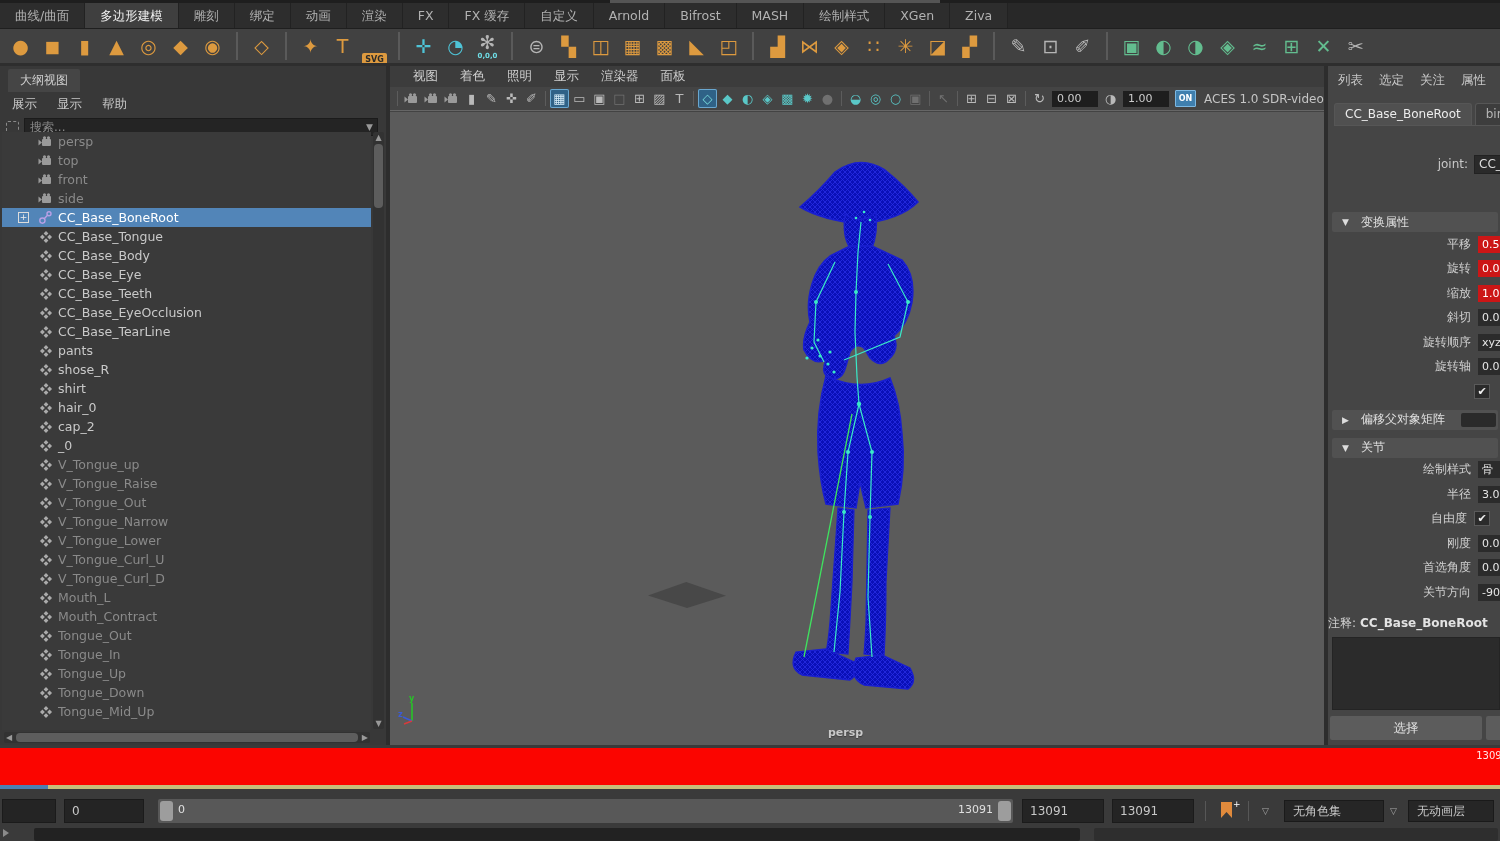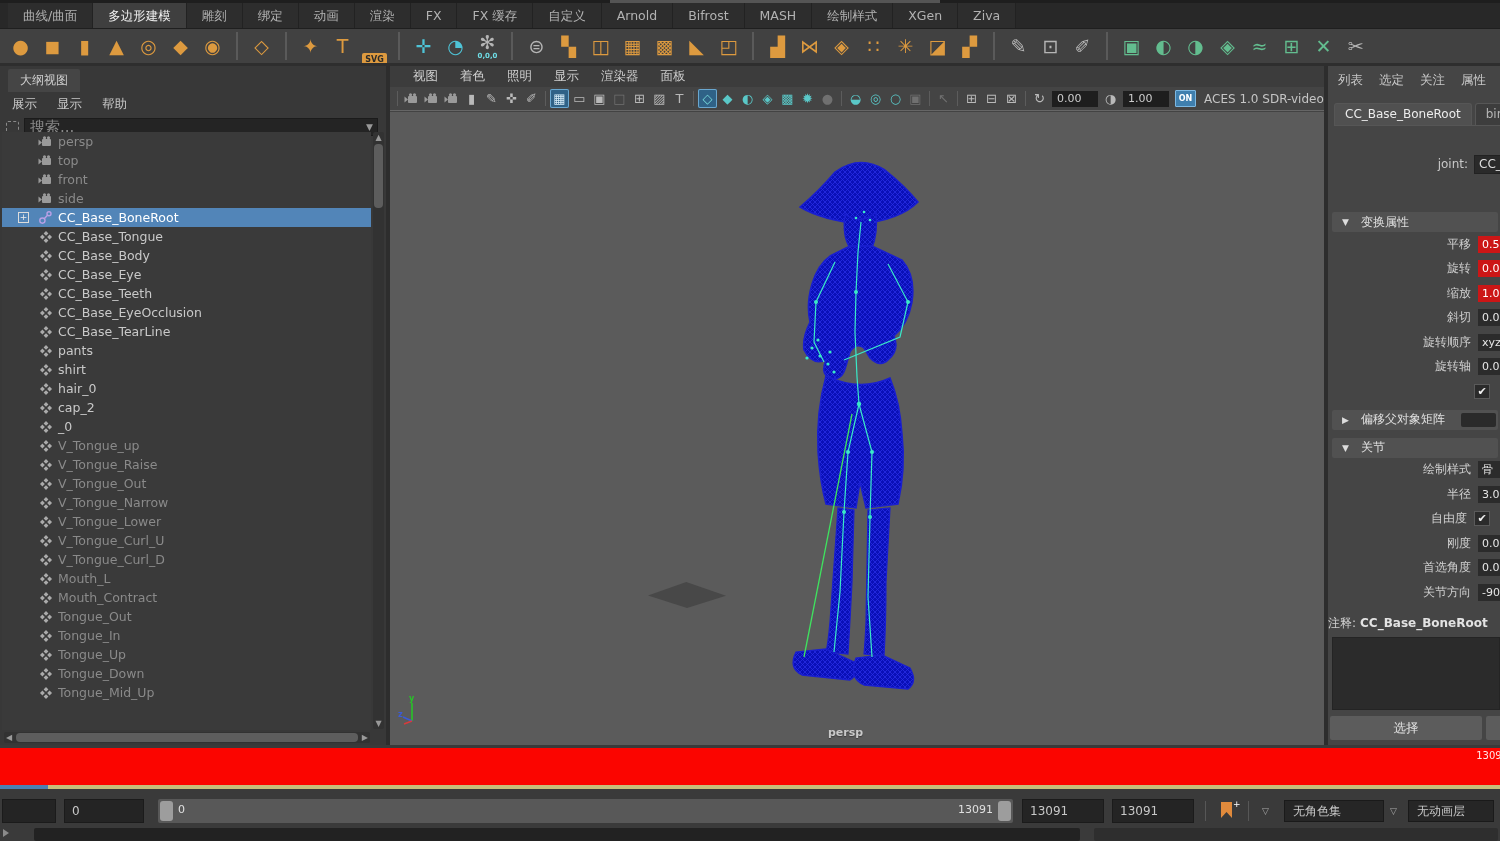--- a/index.html
+++ b/index.html
@@ -3,42 +3,42 @@
 <meta charset="utf-8">
 <style>
   * { margin:0; padding:0; box-sizing:border-box; }
   html,body { background:#1c1c1c; }
   body { font-family:"DejaVu Sans","Liberation Sans",sans-serif; font-size:12px; color:#c8c8c8; }
   #app { position:relative; width:1500px; height:841px; background:#3a3a3a; overflow:hidden; }
 
   
   .top-strip { position:absolute; top:0; left:0; right:0; height:3px; background:#1e1e1e; }
   .top-strip .seg { position:absolute; left:610px; width:330px; top:0; height:3px; background:#555; }
-  .menubar { position:absolute; top:3px; left:0; right:0; height:26px; background:#282828; border-bottom:1px solid #1f1f1f; display:flex; align-items:stretch; padding-left:8px; }
+  .menubar { position:absolute; top:3px; left:0; right:0; height:26px; background:#282828; border-bottom:1px solid #1f1f1f; display:flex; align-items:stretch; padding-left:0; }
   .menu-tab { padding:5px 15px 0 15px; color:#b2b2b2; font-size:12.5px; cursor:default; border-right:1px solid #222; background:#2d2d2d; }
   .menu-tab.active { background:#3f3f3f; color:#f0f0f0; }
 
   
   .shelf { position:absolute; top:29px; left:0; right:0; height:37px; background:#414141; border-bottom:3px solid #2e2e2e; display:flex; align-items:center; padding:0 6px; gap:3px; overflow:hidden; }
   .shelf-icon { width:29px; height:29px; display:flex; flex-direction:column; align-items:center; justify-content:center; font-size:19px; line-height:1; color:#dd9a3f; cursor:default; }
   .shelf-icon.c-green { color:#63bd8f; }
   .shelf-icon.c-gray { color:#b5b5b5; }
   .shelf-icon.c-cyan { color:#4ec3d6; }
   .shelf-icon .sub { font-size:7px; color:#6fdfe8; margin-top:1px; font-weight:bold; }
   .shelf-icon .badge { background:#dd9a3f; color:#2a2a2a; font-size:8px; font-weight:bold; padding:3px 3px; border-radius:2px; letter-spacing:0;margin-top:28px; }
   .shelf-sep { width:2px; height:28px; background:#5a5a5a; margin:0 6px; flex:none; }
 
   
   .outliner { position:absolute; left:0; top:66px; width:386px; bottom:96px; background:#383838; overflow:hidden; }
   .ol-tab { display:inline-block; margin:3px 0 0 8px; padding:3px 12px; background:#454545; color:#cfcfcf; font-size:12px; border-radius:2px 2px 0 0; }
   .ol-menus { display:flex; gap:20px; padding:4px 12px 2px 12px; color:#c8c8c8; font-size:12.5px; }
   .ol-search-row { display:flex; align-items:center; gap:5px; padding:3px 8px 3px 6px; }
   .ol-filter-icon { width:13px; height:13px; border:1px dashed #8a8a8a; border-radius:2px; flex:none; }
   .ol-search-wrap { position:relative; flex:1; }
-  .ol-search { width:100%; height:18px; background:#242424; border:1px solid #1b1b1b; color:#bbb; font-size:15px; padding:0 18px 0 5px; outline:none; font-family:inherit; }
+  .ol-search { width:100%; height:18px; background:#242424; border:1px solid #1b1b1b; color:#bbb; font-size:12px; padding:0 18px 0 5px; outline:none; font-family:inherit; }
   .ol-search::placeholder { color:#8a8a8a; }
   .ol-search-arrow { position:absolute; right:5px; top:4px; font-size:9px; color:#999; }
   .ol-list { position:absolute; top:66px; bottom:15px; left:2px; right:15px; overflow:hidden; background:#3a3a3a; }
   .ol-row { height:19px; display:flex; align-items:center; gap:5px; padding-left:36px; font-size:12.5px; color:#c9c9c9; white-space:nowrap; position:relative; }
   .ol-row.dim { color:#8a8a8a; }
   .ol-row.selected { background:#5285b8; color:#fff; }
   .ol-expander { position:absolute; left:16px; top:4px; width:11px; height:11px; border:1px solid #dcdcdc; font-size:9px; line-height:9px; text-align:center; color:#eee; }
   .ol-icon { width:15px; height:15px; flex:none; display:flex; align-items:center; justify-content:center; }
   .ol-vscroll { position:absolute; right:2px; top:66px; bottom:16px; width:11px; background:#323232; border-radius:2px; }
   .ol-vscroll .arr { position:absolute; left:0; width:11px; font-size:8px; color:#999; text-align:center; }
@@ -411,20 +411,31 @@
         <div class="ol-row">
           <span class="ol-icon">
             <svg width="14" height="14" viewBox="0 0 14 14" fill="#ababab">
               <path d="M7 1 L9.4 3.4 L7 5.8 L4.6 3.4 Z"></path>
               <path d="M3.4 4.6 L5.8 7 L3.4 9.4 L1 7 Z"></path>
               <path d="M10.6 4.6 L13 7 L10.6 9.4 L8.2 7 Z"></path>
               <path d="M7 8.2 L9.4 10.6 L7 13 L4.6 10.6 Z"></path>
             </svg>
           </span>
           <span>pants</span>
+        </div>
+        <div class="ol-row">
+          <span class="ol-icon">
+            <svg width="14" height="14" viewBox="0 0 14 14" fill="#ababab">
+              <path d="M7 1 L9.4 3.4 L7 5.8 L4.6 3.4 Z"></path>
+              <path d="M3.4 4.6 L5.8 7 L3.4 9.4 L1 7 Z"></path>
+              <path d="M10.6 4.6 L13 7 L10.6 9.4 L8.2 7 Z"></path>
+              <path d="M7 8.2 L9.4 10.6 L7 13 L4.6 10.6 Z"></path>
+            </svg>
+          </span>
+          <span>shose_R</span>
         </div>
         <div class="ol-row">
           <span class="ol-icon">
             <svg width="14" height="14" viewBox="0 0 14 14" fill="#ababab">
               <path d="M7 1 L9.4 3.4 L7 5.8 L4.6 3.4 Z"></path>
               <path d="M3.4 4.6 L5.8 7 L3.4 9.4 L1 7 Z"></path>
               <path d="M10.6 4.6 L13 7 L10.6 9.4 L8.2 7 Z"></path>
               <path d="M7 8.2 L9.4 10.6 L7 13 L4.6 10.6 Z"></path>
             </svg>
           </span>

